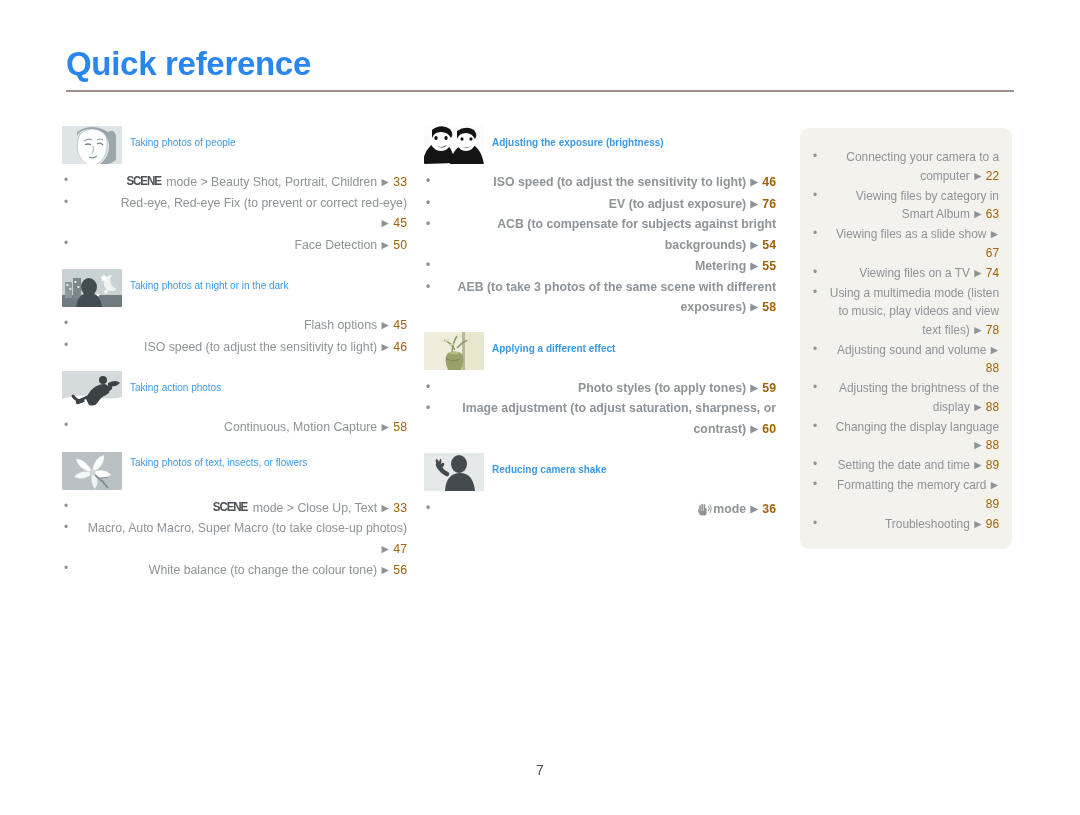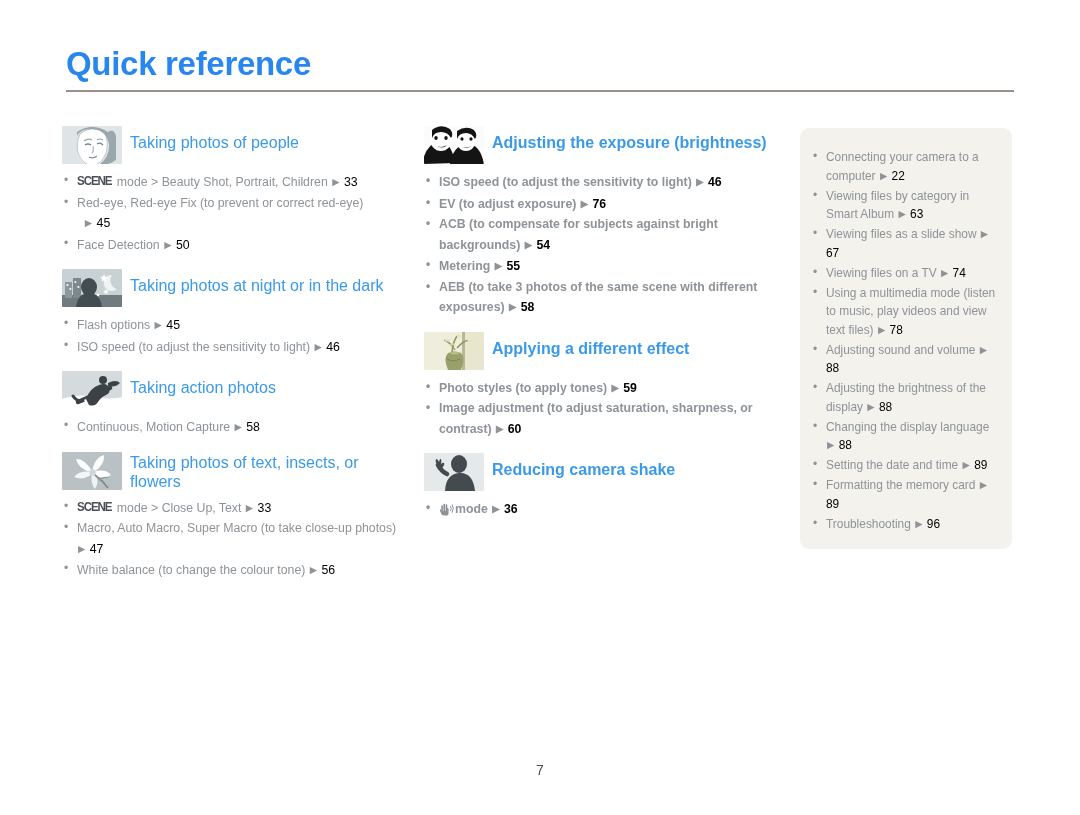--- a/index.html
+++ b/index.html
@@ -78,21 +78,21 @@
     position: absolute;
     left: 0;
     top: 0;
     width: 60px;
     height: 38px;
     overflow: hidden;
     border-radius: 1px;
   }
   .thumb svg { display: block; width: 60px; height: 38px; }
   .sec-title {
-    font-size: 16px;
+    font-size: 10px;
     color: #3b9ae8;
     line-height: 19px;
     padding-top: 7px;
     display: block;
     font-family: "Liberation Sans", sans-serif;
   }
   .sec-title.two-line { padding-top: 1px; }
 
   
   ul.blist {
@@ -101,37 +101,38 @@
     padding: 0;
   }
   ul.blist li {
     position: relative;
     padding-left: 15px;
     font-size: 12.3px;
     line-height: 19.5px;
     color: #8e9398;
     margin-bottom: 1px;
     font-family: "Liberation Sans", sans-serif;
+    text-align: right;
   }
   ul.blist li::before {
     content: "\2022";
     position: absolute;
     left: 2px;
     top: -1px;
     font-size: 12px;
     color: #8e9398;
   }
   .arrow {
     font-size: 9.5px;
     color: #8e9398;
     vertical-align: 1px;
     letter-spacing: 0;
     padding: 0 1px;
   }
-  .pg { color: #000000; }
+  .pg { color: #a16207; }
 
   
   .scene {
     font-family: "Liberation Sans", sans-serif;
     font-weight: bold;
     font-size: 11.6px;
     color: #4a4f54;
     letter-spacing: -1.1px;
     display: inline-block;
     transform: scaleY(1.12);

